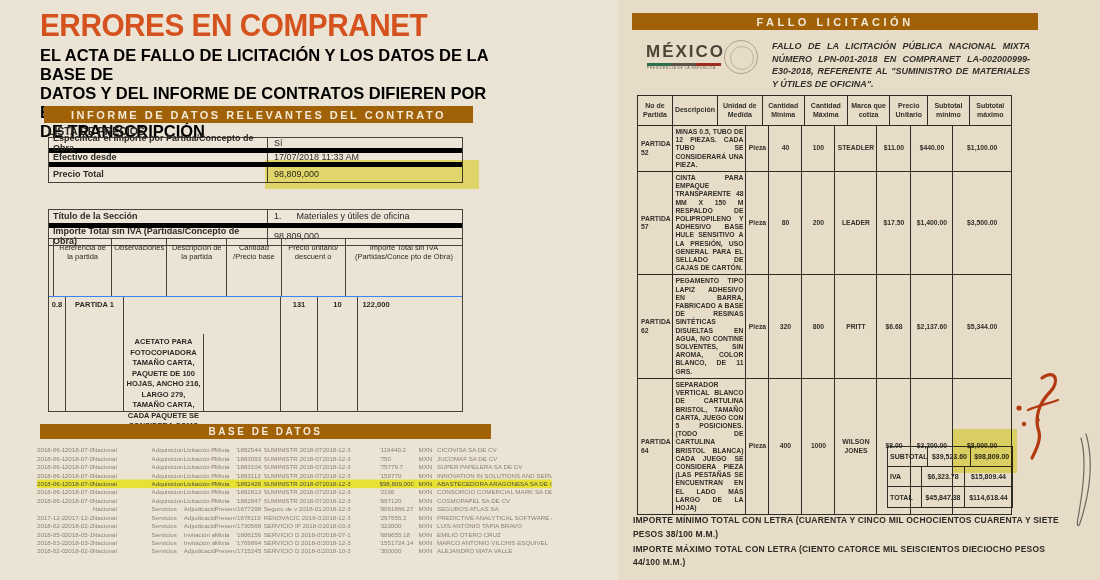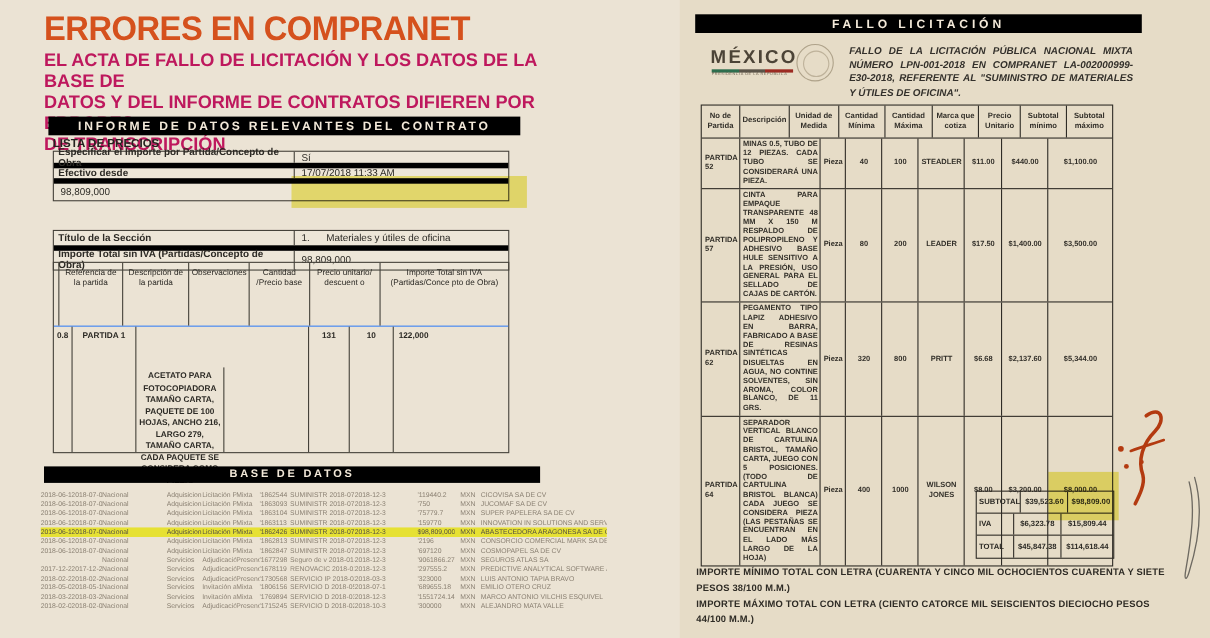--- a/index.html
+++ b/index.html
@@ -7,24 +7,24 @@
   body { font-family:"Liberation Sans", sans-serif; background:#ebe3d4; position:relative; color:#2c2a25; }
 
   .abs { position:absolute; }
 
   
   .right-panel { left:618px; top:0; width:482px; height:580px; background:#e6dcc7; }
 
   
   .page-title { left:40px; top:8px; font-size:31px; font-weight:bold; color:#d5511d;
                 letter-spacing:-0.5px; transform:scaleX(.96); transform-origin:left top; white-space:nowrap; }
-  .page-sub { left:40px; top:46px; width:480px; font-size:16.5px; font-weight:bold; color:#be185d; line-height:19px; }
-
-  
-  .bar { background:#000000; color:#f3e9d9; font-weight:bold; text-align:center;
+  .page-sub { left:40px; top:46px; width:480px; font-size:16.5px; font-weight:bold; color:#000000; line-height:19px; }
+
+  
+  .bar { background:#a16207; color:#f3e9d9; font-weight:bold; text-align:center;
          display:flex; align-items:center; justify-content:center; }
   .bar1 { left:44px; top:106px; width:429px; height:17px; font-size:11px; letter-spacing:2.5px; }
   .bar2 { left:40px; top:424px; width:451px; height:15px; font-size:10px; letter-spacing:2.5px; }
   .bar3 { left:632px; top:13px; width:406px; height:17px; font-size:11px; letter-spacing:3.5px; }
 
   .lista-label { left:48px; top:125px; font-size:10.5px; font-weight:bold; color:#252320; }
 
   
   .info-table { width:415px; border:1px solid #45423a; background:rgba(255,252,244,.12); }
   .ta { left:48px; top:137px; }
@@ -134,20 +134,21 @@
       <div class="info-label">Especificar el Importe por Partida/Concepto de Obra</div>
       <div class="info-value">Sí</div>
     </div>
 
     <div class="info-row">
       <div class="info-label">Efectivo desde</div>
       <div class="info-value">17/07/2018 11:33 AM</div>
     </div>
 
     <div class="info-row hl">
+      <div class="info-label">Precio Total</div>
       <div class="info-value">98,809,000</div>
     </div>
   </div>
 
 <div class="abs info-table tb">
 
     <div class="info-row">
       <div class="info-label">Título de la Sección</div>
       <div class="info-value">1.&nbsp;&nbsp;&nbsp;&nbsp;&nbsp;&nbsp;Materiales y útiles de oficina</div>
     </div>
@@ -156,22 +157,22 @@
       <div class="info-label">Importe Total sin IVA (Partidas/Concepto de Obra)</div>
       <div class="info-value">98,809,000</div>
     </div>
   </div>
 
 <div class="abs pt">
   <div class="pt-row pt-head">
 
   <div class="pt-cell hcell"></div>
       <div class="pt-cell hcell">Referencia de la partida</div>
+      <div class="pt-cell hcell">Observaciones</div>
       <div class="pt-cell hcell">Descripción de la partida</div>
-      <div class="pt-cell hcell">Observaciones</div>
       <div class="pt-cell hcell">Cantidad /Precio base</div>
       <div class="pt-cell hcell">Precio unitario/ descuent o</div>
       <div class="pt-cell hcell">Importe Total sin IVA (Partidas/Conce pto de Obra)</div>
     </div>
   <div class="pt-row pt-body">
     <div class="pt-cell p1">0.8</div>
     <div class="pt-cell p2">PARTIDA 1</div>
     <div class="pt-cell p3">ACETATO PARA FOTOCOPIADORA TAMAÑO CARTA, PAQUETE DE 100 HOJAS, ANCHO 216, LARGO 279, TAMAÑO CARTA, CADA PAQUETE SE CONSIDERA COMO PIEZA.</div>
     <div class="pt-cell p4"></div>
     <div class="pt-cell p5">131</div>

